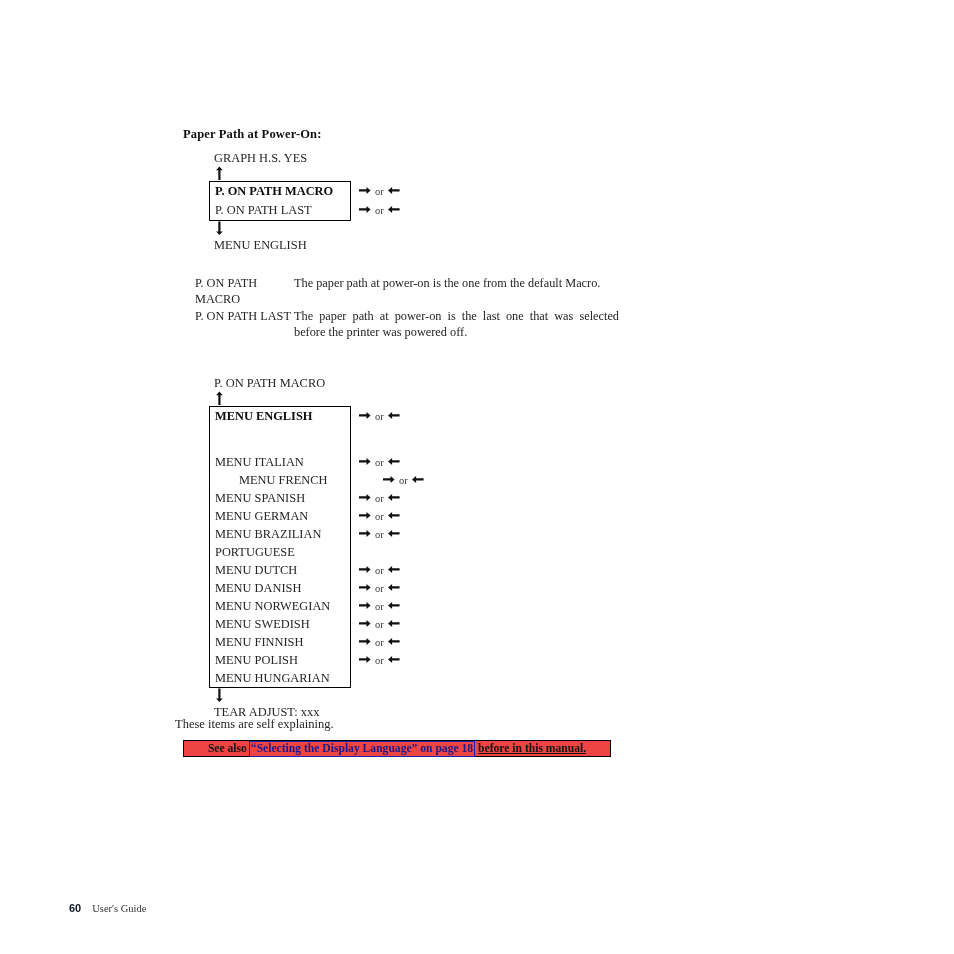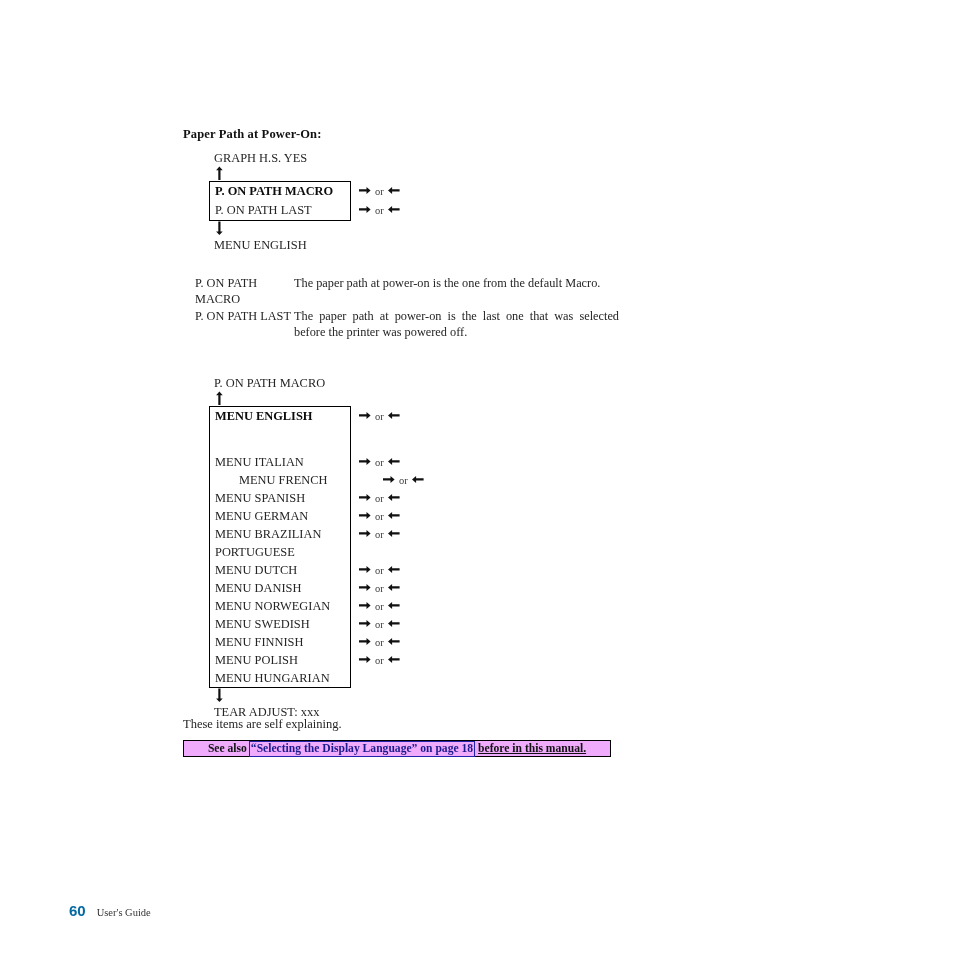--- a/index.html
+++ b/index.html
@@ -125,21 +125,21 @@
   }
 
   
   .see-also-box {
     position: absolute;
     border: 1.2px solid #000000;
     box-sizing: border-box;
     display: flex;
     align-items: center;
     justify-content: center;
-    background: #f0abfc;
+    background: #ef4444;
   }
   .see-also-inner {
     font-size: 11.6px;
     font-weight: bold;
     color: #111111;
     white-space: nowrap;
     display: flex;
     align-items: center;
   }
   .see-also-pre { padding-right: 2px; }
@@ -158,22 +158,22 @@
   
   .footer {
     position: absolute;
     display: flex;
     align-items: baseline;
     gap: 11px;
   }
   .footer-page-number {
     font-family: "Liberation Sans", "DejaVu Sans", sans-serif;
     font-weight: bold;
-    font-size: 15px;
-    color: #0369a1;
+    font-size: 11px;
+    color: #0f172a;
   }
   .footer-doc-title {
     font-size: 10.5px;
     color: #333333;
     white-space: nowrap;
   }
 </style>
 </head>
 <body>
 
@@ -473,21 +473,21 @@
 
     <div class="flow-arrow-vert">
       <svg width="14" height="15" viewBox="0 0 14 15">
         <path d="M5.3 0.6 L5.3 10.4 L3.1 10.4 L6.4 14 L9.7 10.4 L7.5 10.4 L7.5 0.6 Z" fill="#111"></path>
       </svg>
     </div>
 
     <div class="flow-label" style="padding-top:1px;">TEAR ADJUST: xxx</div>
   </div>
 
-  <div class="plain-line" style="left:183px; top:717px;">These items are self explaining.</div>
+  <div class="plain-line" style="left:175px; top:717px;">These items are self explaining.</div>
 
   <div class="see-also-box" style="left:183px; top:740px; width:428px; height:17px;">
     <div class="see-also-inner">
       <span class="see-also-pre">See also</span>
       <a class="see-also-link" href="#">“Selecting the Display Language” on page 18</a>
       <span class="see-also-post">before in this manual.</span>
     </div>
   </div>
 
   <div class="footer" style="left:69px; top:902px;">

